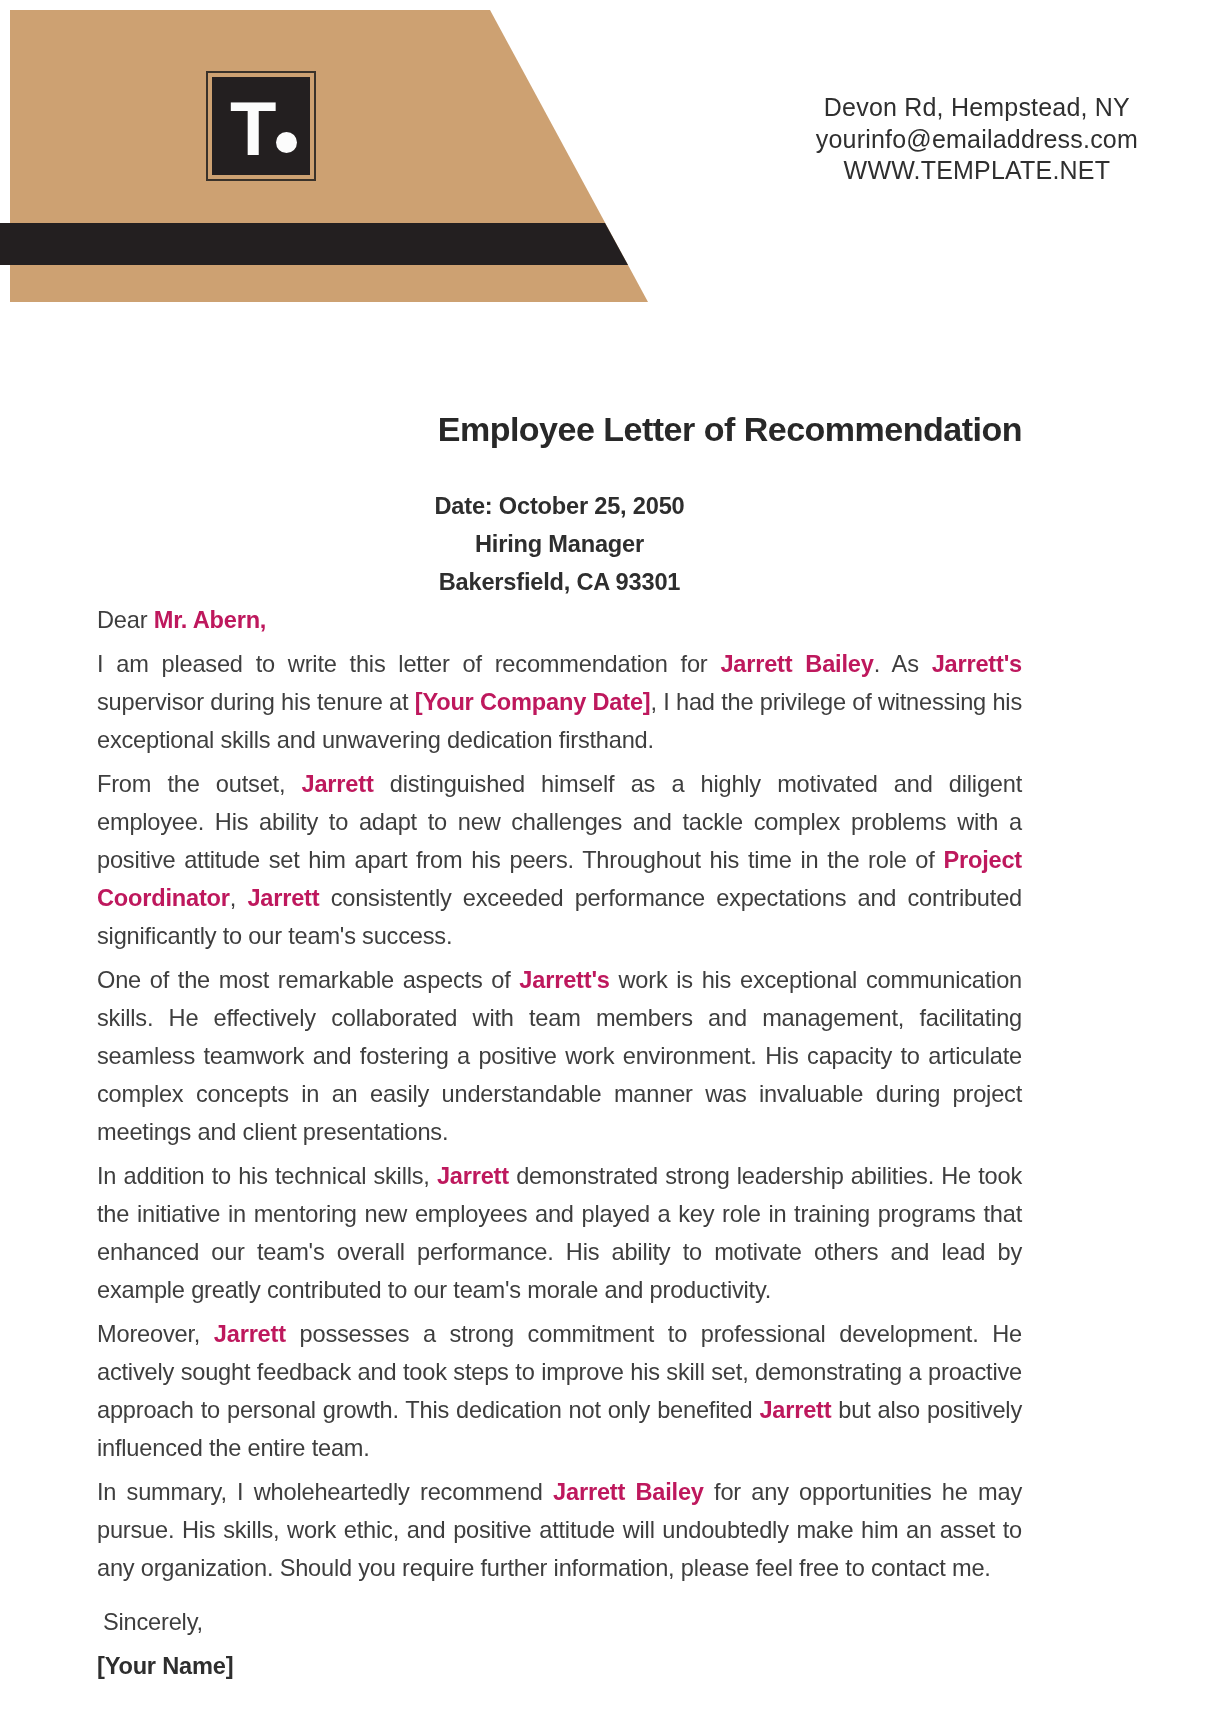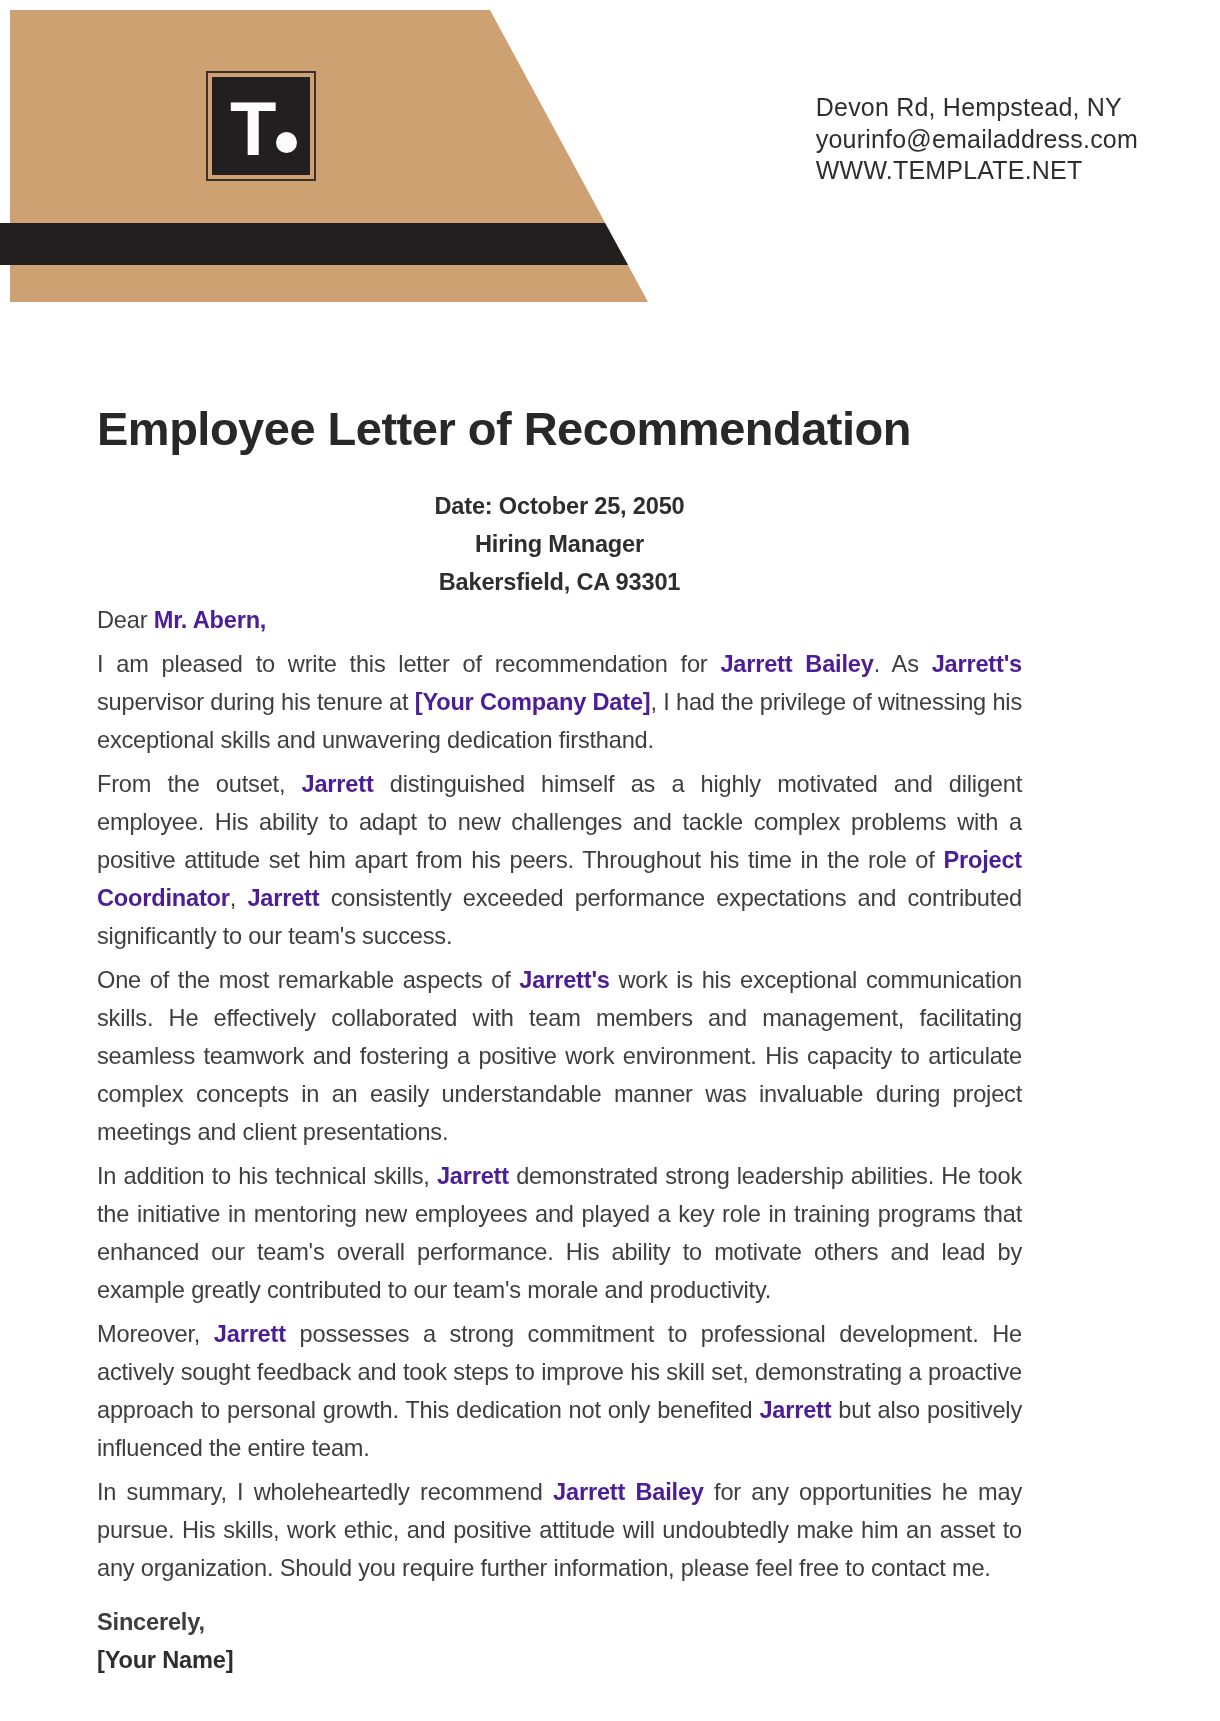--- a/index.html
+++ b/index.html
@@ -25,38 +25,38 @@
   .logo-inner{width:100%;height:100%;background:#231F20;position:relative;}
   .logo-letter{
     position:absolute;left:18px;top:14px;color:#FCFCFC;
     font-weight:700;font-size:76px;line-height:76px;letter-spacing:-1px;
   }
   .logo-dot{
     position:absolute;right:13px;bottom:22px;width:21px;height:21px;
     border-radius:50%;background:#FCFCFC;
   }
   .contact{
-    position:absolute;top:92px;right:82px;text-align:left;
+    position:absolute;top:92px;right:82px;text-align:center;
     font-size:25px;line-height:31.5px;color:#2F2F2F;letter-spacing:0.2px;
   }
   
   .title{
     position:absolute;left:97px;top:402px;width:925px;margin:0;
-    text-align:left;font-size:47px;line-height:54px;font-weight:700;
+    text-align:right;font-size:34px;line-height:54px;font-weight:700;
     color:#282828;letter-spacing:-0.5px;
   }
   .letter{
     position:absolute;left:97px;top:487px;width:925px;
     font-size:23.6px;line-height:38px;color:#3E3E3E;letter-spacing:-0.2px;
   }
   .meta-line{font-weight:700;color:#2E2E2E;text-align:center;}
   .paras p{margin:0 0 6px 0;text-align:justify;}
   .paras p:last-child{margin-bottom:16px;}
-  .paras b,.letter b{font-weight:700;color:#4c1d95;}
-  .closing{margin:0;font-weight:bold;}
+  .paras b,.letter b{font-weight:700;color:#be185d;}
+  .closing{margin:6px;}
   .sig{font-weight:700;color:#2E2E2E;}
 </style>
 </head>
 <body>
 
 <div class="page">
 
   <header class="banner">
     <div class="banner-bg"></div>
     <div class="banner-stripe"></div>

